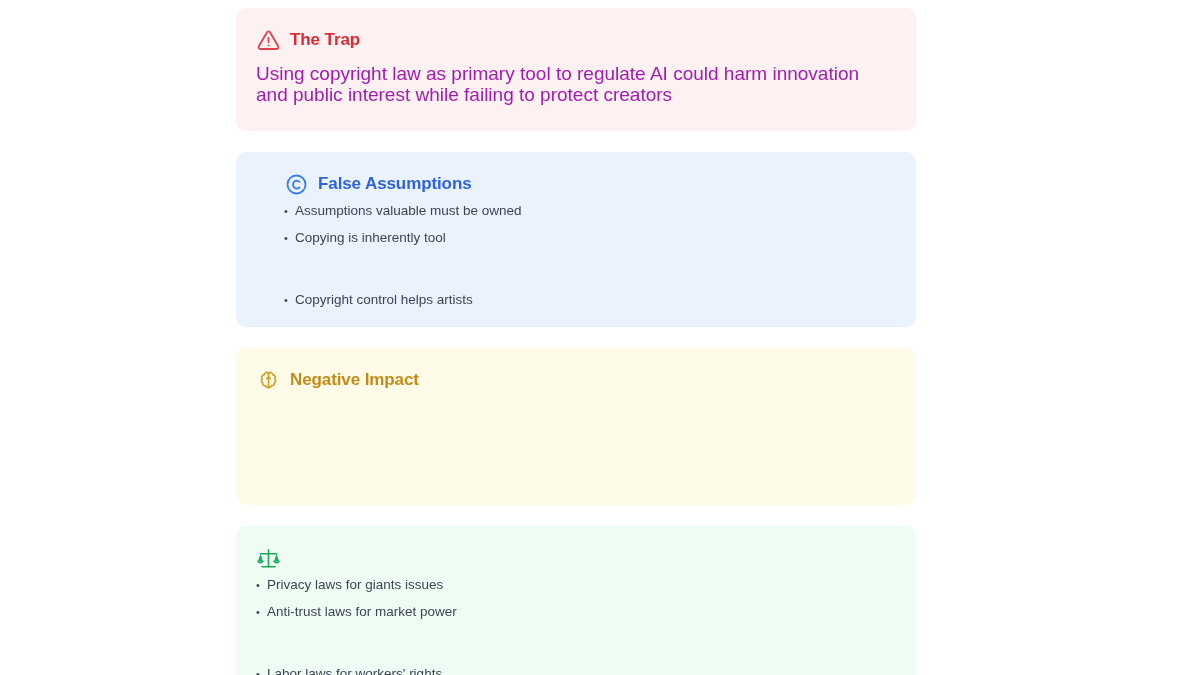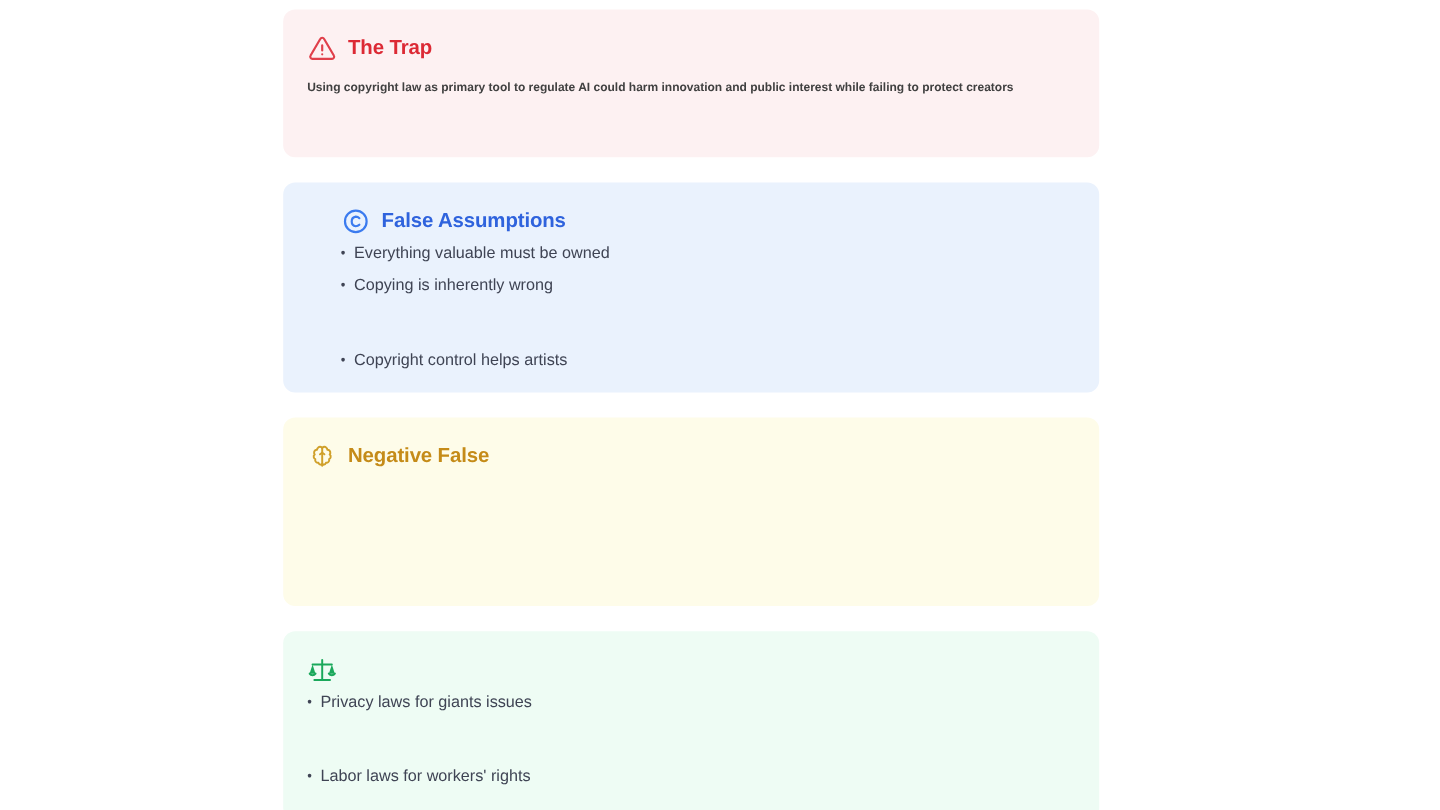--- a/index.html
+++ b/index.html
@@ -62,25 +62,24 @@
     letter-spacing: -0.1px;
     line-height: 22px;
   }
   .card.trap .card-title        { color: #dc2a35; }
   .card.assumptions .card-title { color: #2f63dd; }
   .card.impact .card-title      { color: #c58b18; }
   .card.approaches .card-title  { color: #14a050; }
 
   .card-body {
     margin-top: 12px;
-    font-size: 10px;
+    font-size: 19px;
     line-height: 20.5px;
-    color: #404040;
+    color: #a21caf;
     max-width: 610px;
-    font-weight: bold;
   }
   .bullet-list {
     list-style: none;
     margin: 6px 0 0 0;
     padding: 0;
   }
   .bullet-list li {
     position: relative;
     padding-left: 11px;
     font-size: 13.5px;
@@ -127,55 +126,56 @@
       <div class="card-header">
         <span class="card-icon">
           <svg viewBox="0 0 24 24" fill="none" stroke="#3b7bef" stroke-width="1.9" stroke-linecap="round" stroke-linejoin="round" aria-hidden="true">
             <circle cx="12" cy="12" r="9.4"></circle>
             <path d="M15.1 9.2a4.3 4.3 0 0 0-3.1-1.3 4.2 4.2 0 0 0 0 8.3 4.3 4.3 0 0 0 3.1-1.3"></path>
           </svg>
         </span>
         <span class="card-title">False Assumptions</span>
       </div>
       <ul class="bullet-list">
-        <li>Everything valuable must be owned</li>
-        <li>Copying is inherently wrong</li>
+        <li>Assumptions valuable must be owned</li>
+        <li>Copying is inherently tool</li>
         <li>Copyright control helps artists</li>
       </ul>
     </div>
 
     <div class="card impact">
       <div class="card-header">
         <span class="card-icon">
           <svg viewBox="0 0 24 24" fill="none" stroke="#d0a02a" stroke-width="1.7" stroke-linecap="round" stroke-linejoin="round" aria-hidden="true">
             <path d="M12 4.4c-1-1-2.6-1.1-3.6-.2-.6.5-.9 1.2-.9 1.9-1.2 0-2.2.8-2.5 1.9-.2.8 0 1.6.5 2.2-.8.6-1.1 1.7-.8 2.6.2.7.7 1.2 1.3 1.5-.3.9 0 1.9.7 2.5.6.5 1.3.7 2 .5.3 1 1.2 1.8 2.3 1.8.6 0 1.1-.2 1.5-.6"></path>
             <path d="M12 4.4c1-1 2.6-1.1 3.6-.2.6.5.9 1.2.9 1.9 1.2 0 2.2.8 2.5 1.9.2.8 0 1.6-.5 2.2.8.6 1.1 1.7.8 2.6-.2.7-.7 1.2-1.3 1.5.3.9 0 1.9-.7 2.5-.6.5-1.3.7-2 .5-.3 1-1.2 1.8-2.3 1.8-.6 0-1.1-.2-1.5-.6"></path>
             <line x1="12" y1="4.4" x2="12" y2="20"></line>
             <path d="M12 8.6 10.1 10"></path>
             <path d="M12 8.6 13.9 10"></path>
           </svg>
         </span>
-        <span class="card-title">Negative False</span>
+        <span class="card-title">Negative Impact</span>
       </div>
     </div>
 
     <div class="card approaches">
       <div class="card-header">
         <span class="card-icon">
           <svg viewBox="0 0 24 24" fill="none" stroke="#1aa85b" stroke-width="1.7" stroke-linecap="round" stroke-linejoin="round" aria-hidden="true">
             <line x1="12" y1="3.2" x2="12" y2="20.4"></line>
             <line x1="5.2" y1="20.6" x2="18.8" y2="20.6"></line>
             <line x1="3.6" y1="7" x2="20.4" y2="7"></line>
             <path d="M3.6 7 1 15h5.2z" fill="#1aa85b" stroke="none"></path>
             <path d="M20.4 7 17.8 15H23z" fill="#1aa85b" stroke="none"></path>
             <path d="M1 15a3.2 3.2 0 0 0 5.2 0"></path>
             <path d="M17.8 15a3.2 3.2 0 0 0 5.2 0"></path>
           </svg>
         </span>
       </div>
       <ul class="bullet-list">
         <li>Privacy laws for giants issues</li>
+        <li>Anti-trust laws for market power</li>
         <li>Labor laws for workers' rights</li>
       </ul>
     </div>
 
   </div>
 </div>
 
 </body></html>

